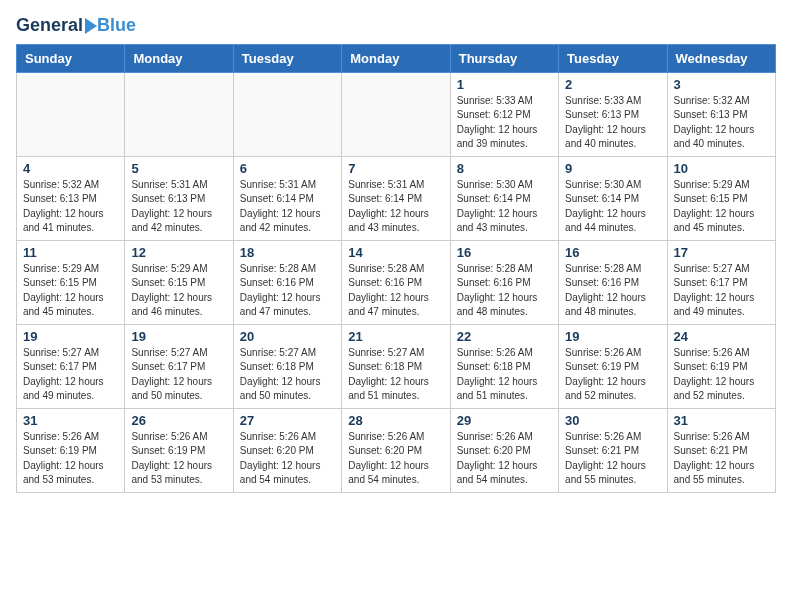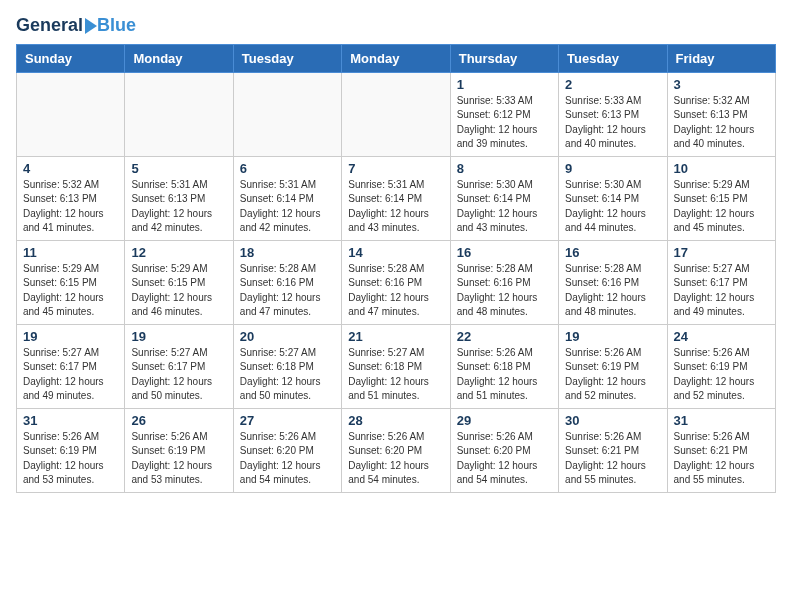--- a/index.html
+++ b/index.html
@@ -107,21 +107,21 @@
 
 <table class="calendar">
   <thead>
     <tr>
     <th>Sunday</th>
         <th>Monday</th>
         <th>Tuesday</th>
         <th>Monday</th>
         <th>Thursday</th>
         <th>Tuesday</th>
-        <th>Friday</th>
+        <th>Wednesday</th>
       </tr>
   </thead>
   <tbody id="calendar-body">
   <tr class="week-row">
         <td class="empty"></td>
         <td class="empty"></td>
         <td class="empty"></td>
         <td class="empty"></td>
         <td>
           <span class="day-num">1</span>

